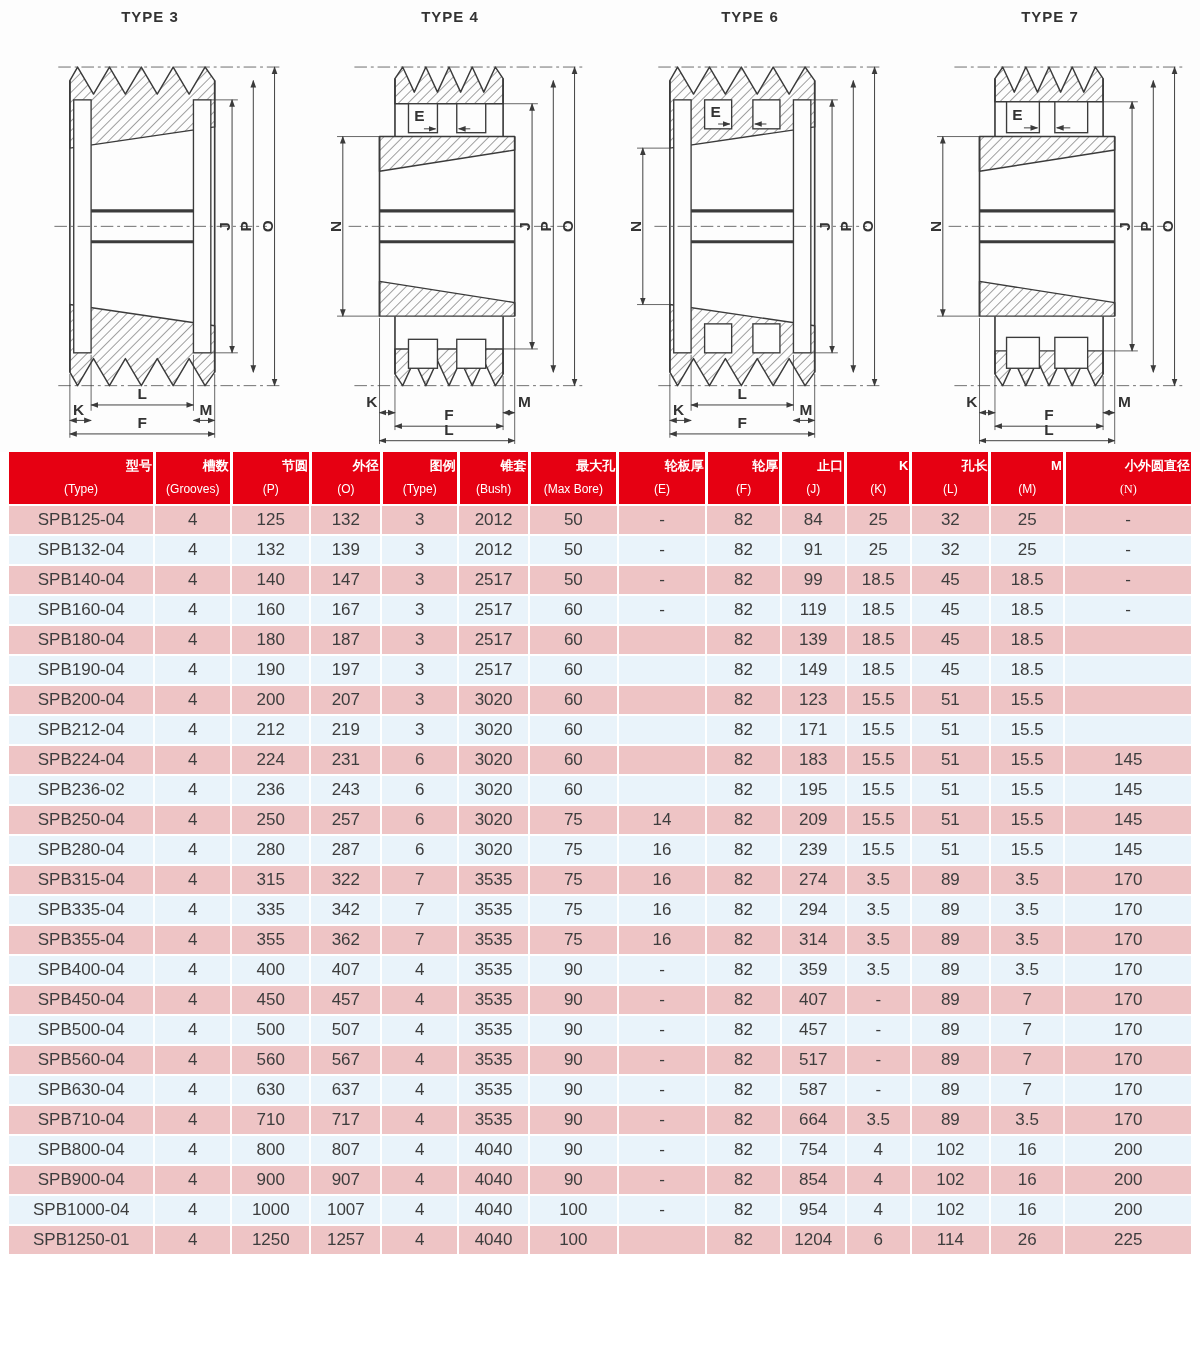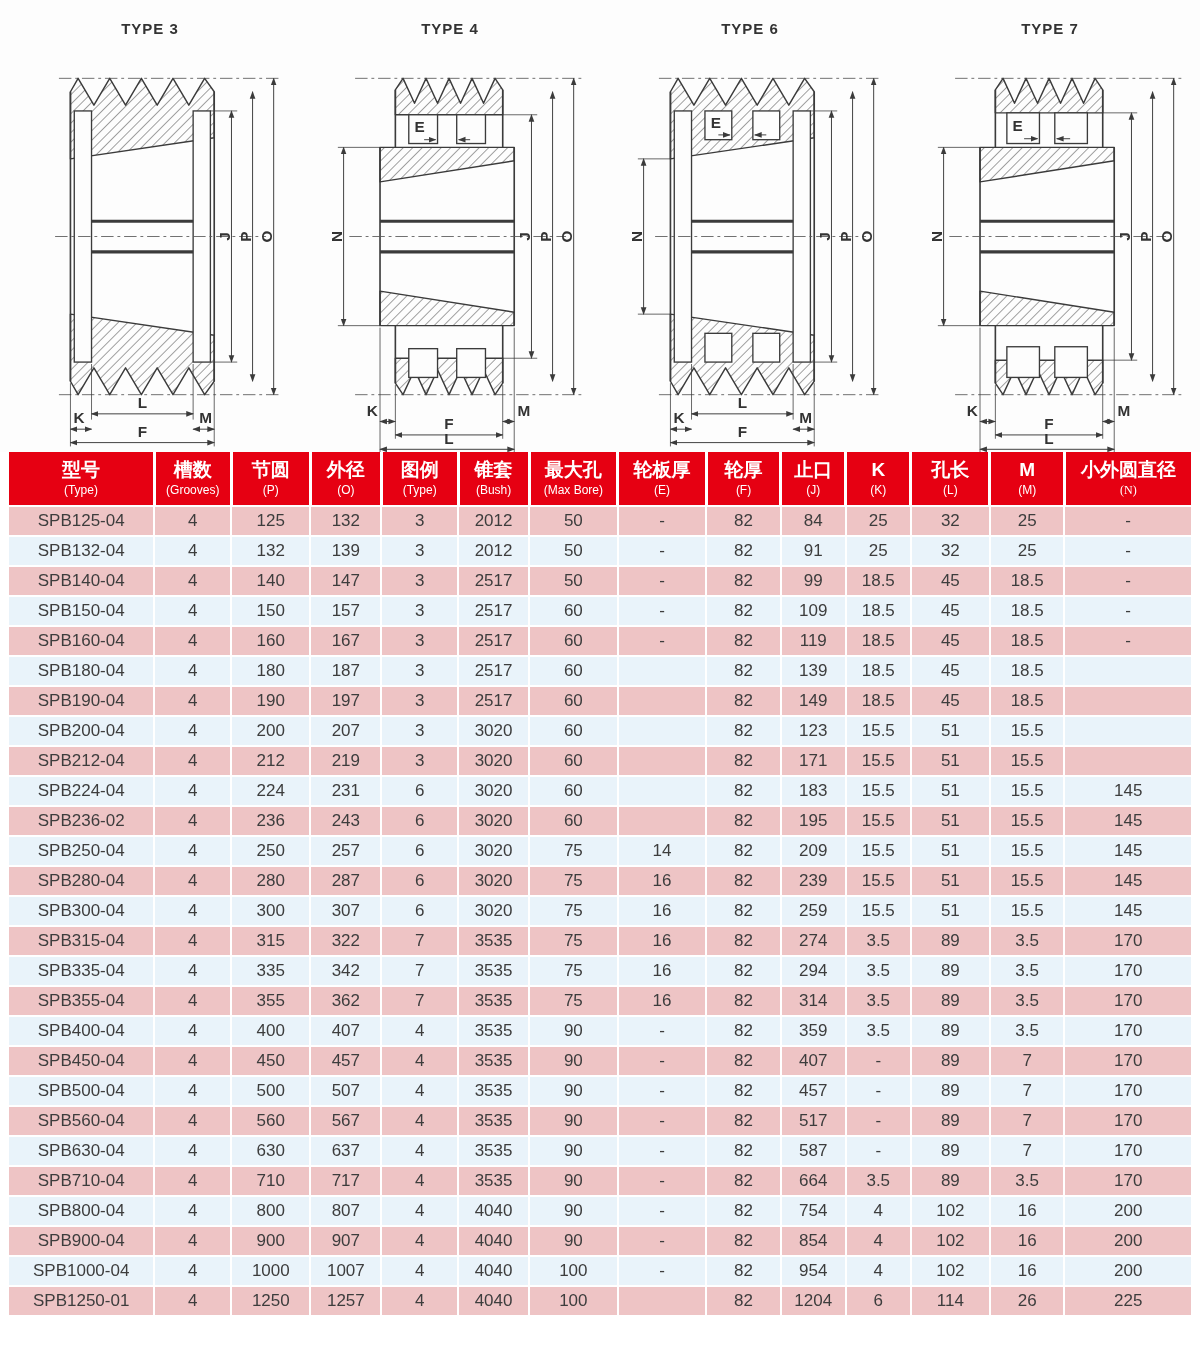--- a/index.html
+++ b/index.html
@@ -1,40 +1,40 @@
 <!DOCTYPE html>
 <html><head>
 <meta charset="utf-8">
 <style>
   html,body{margin:0;padding:0;background:#ffffff;}
   body{width:1200px;font-family:"Liberation Sans","DejaVu Sans",sans-serif;-webkit-font-smoothing:antialiased;}
 
   
   .drawings{display:flex;height:452px;background:#fdfdfd;}
-  .draw-block{flex:1;display:flex;flex-direction:column;align-items:center;padding-top:20px;}
+  .draw-block{flex:1;display:flex;flex-direction:column;align-items:center;padding-top:8px;}
   .draw-title{font-size:15px;font-weight:bold;color:#333;letter-spacing:1px;height:20px;}
   svg.pulley{width:280px;height:416px;display:block;}
 
   .pl{stroke:#3b3b3b;stroke-width:1.7;fill:none;stroke-linejoin:round;}
   .ph{stroke:#3b3b3b;stroke-width:1.5;fill:url(#hatch);stroke-linejoin:round;}
   .pw{stroke:#3b3b3b;stroke-width:1.4;fill:#fdfdfd;}
   .bore{stroke:#3b3b3b;stroke-width:3.2;}
   .cl{stroke:#5a5a5a;stroke-width:0.9;stroke-dasharray:13 4 3 4;fill:none;}
   .xl{stroke:#3b3b3b;stroke-width:0.8;}
   .dl{stroke:#3b3b3b;stroke-width:1;}
   .dt{font-family:"Liberation Sans","DejaVu Sans",sans-serif;font-size:16px;font-weight:bold;fill:#333;}
 
   
   .table-wrap{margin:0 9px 4px 9px;}
   table{width:100%;border-collapse:collapse;table-layout:fixed;}
   thead th{background:#e60012;color:#fff;border-right:3px solid #fff;border-bottom:2px solid #fff;
            padding:7px 1px 8px 1px;vertical-align:middle;}
   thead th:last-child{border-right:none;font-family:Liberation Serif, serif;}
-  th .zh{font-size:19px;font-weight:bold;line-height:1.15;}
-  th .en{font-size:12px;font-weight:normal;line-height:1.2;margin-top:2px;}
+  th .zh{font-size:13px;font-weight:bold;line-height:1.15;text-align:right;}
+  th .en{font-size:12px;font-weight:normal;line-height:1.2;margin-top:8px;}
   td{height:28px;text-align:center;vertical-align:middle;font-size:17px;color:#3d3d3d;
      border-right:2px solid #fff;border-bottom:2px solid #fff;padding:0 1px;white-space:nowrap;overflow:hidden;}
   td:last-child{border-right:none;}
   tbody tr:nth-child(odd) td{background:#eec4c5;}
   tbody tr:nth-child(even) td{background:#e9f3fa;}
 </style>
 </head>
 <body>
 
 <svg width="0" height="0" style="position:absolute" aria-hidden="true">
@@ -378,36 +378,20 @@
         <td>50</td>
         <td>-</td>
         <td>82</td>
         <td>99</td>
         <td>18.5</td>
         <td>45</td>
         <td>18.5</td>
         <td>-</td>
       </tr>
         <tr>
-        <td>SPB150-04</td>
-        <td>4</td>
-        <td>150</td>
-        <td>157</td>
-        <td>3</td>
-        <td>2517</td>
-        <td>60</td>
-        <td>-</td>
-        <td>82</td>
-        <td>109</td>
-        <td>18.5</td>
-        <td>45</td>
-        <td>18.5</td>
-        <td>-</td>
-      </tr>
-        <tr>
         <td>SPB160-04</td>
         <td>4</td>
         <td>160</td>
         <td>167</td>
         <td>3</td>
         <td>2517</td>
         <td>60</td>
         <td>-</td>
         <td>82</td>
         <td>119</td>
@@ -538,36 +522,20 @@
         <td>75</td>
         <td>16</td>
         <td>82</td>
         <td>239</td>
         <td>15.5</td>
         <td>51</td>
         <td>15.5</td>
         <td>145</td>
       </tr>
         <tr>
-        <td>SPB300-04</td>
-        <td>4</td>
-        <td>300</td>
-        <td>307</td>
-        <td>6</td>
-        <td>3020</td>
-        <td>75</td>
-        <td>16</td>
-        <td>82</td>
-        <td>259</td>
-        <td>15.5</td>
-        <td>51</td>
-        <td>15.5</td>
-        <td>145</td>
-      </tr>
-        <tr>
         <td>SPB315-04</td>
         <td>4</td>
         <td>315</td>
         <td>322</td>
         <td>7</td>
         <td>3535</td>
         <td>75</td>
         <td>16</td>
         <td>82</td>
         <td>274</td>

